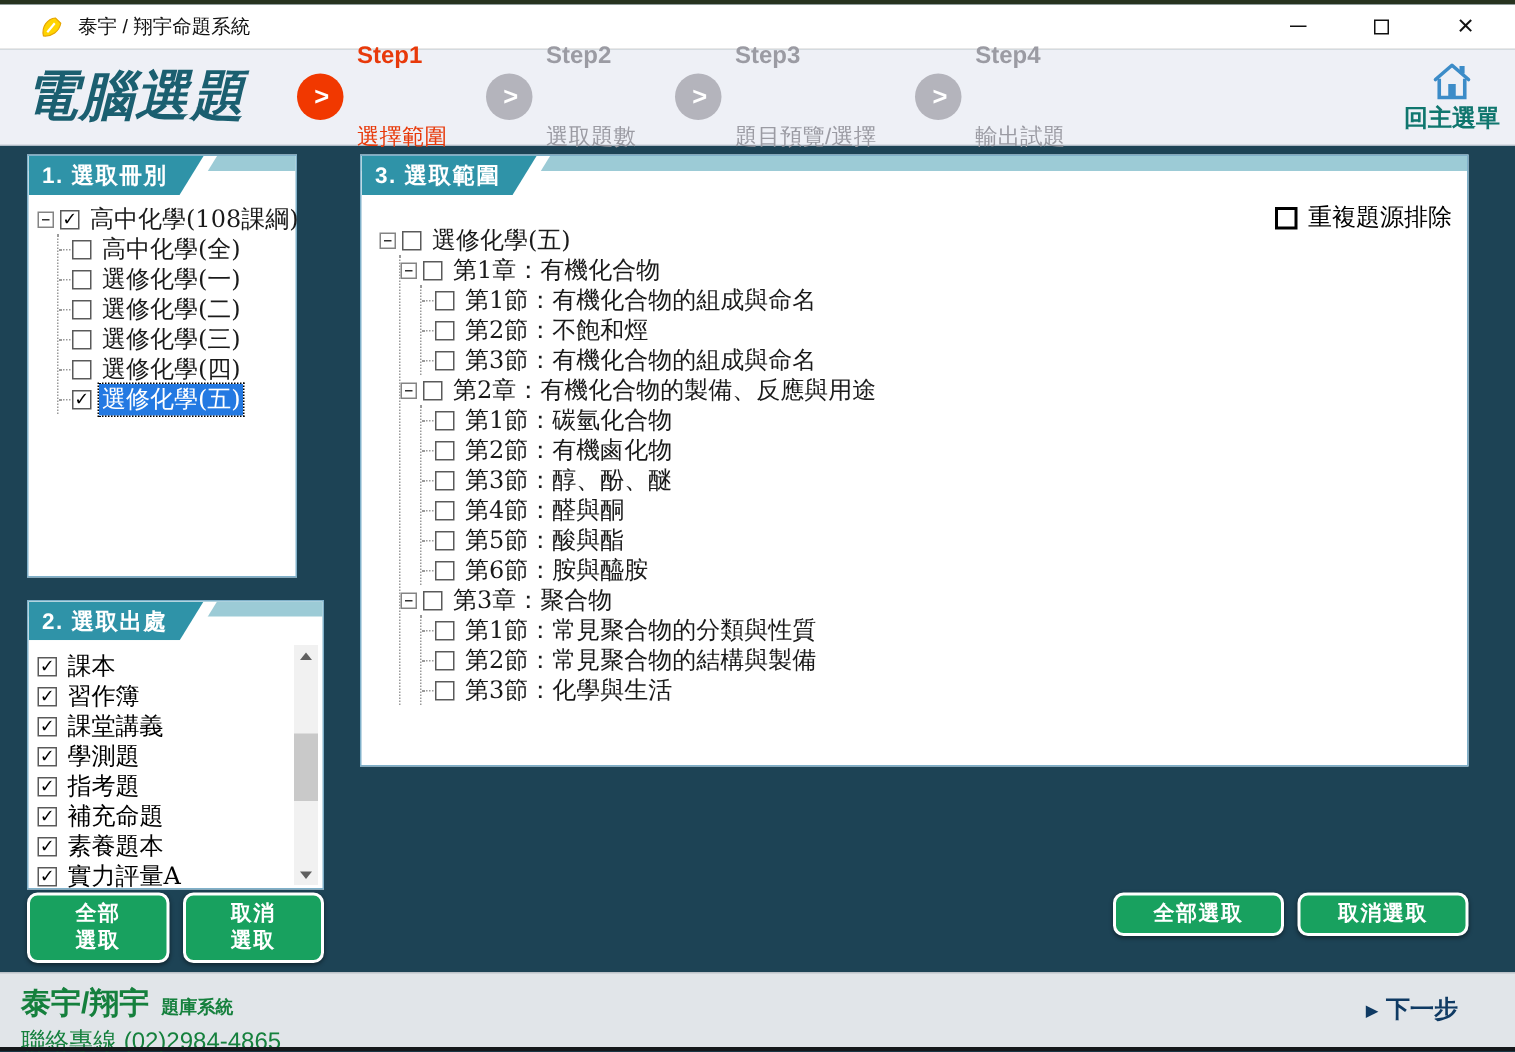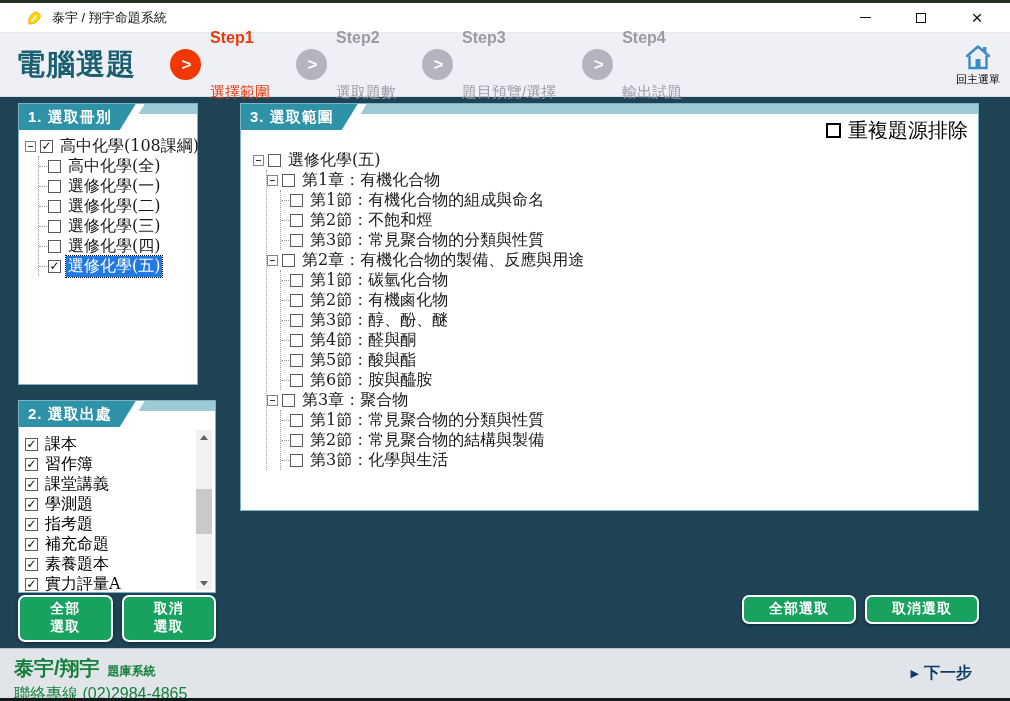--- a/index.html
+++ b/index.html
@@ -24,37 +24,37 @@
   .wc-max i { display:block; width:10px; height:10px; border:1.5px solid #111; }
   .wc-close { font-size:19px; color:#111; line-height:1; }
 
   
   .header {
     height:64px; background:#eef0f6; display:flex; align-items:center;
     border-bottom:1px solid #d9dde5;
   }
   .page-title {
     font-family:"DejaVu Serif", serif; font-weight:bold;
-    font-size:29px; color:#1b5f70; margin:0 0 0 16px; letter-spacing:1px;
+    font-size:36px; color:#1b5f70; margin:0 0 0 16px; letter-spacing:1px;font-style:italic;
   }
   .steps { display:flex; align-items:center; margin-left:34px; gap:26px; }
   .step { display:flex; align-items:center; gap:9px; }
   .step-circle {
     width:31px; height:31px; border-radius:50%; background:#b4b4bc; flex:none;
     display:flex; align-items:center; justify-content:center;
     color:#fff; font-weight:900; font-size:17px; padding-left:2px;
   }
   .step.active .step-circle { background:#f13800; }
   .step-text { display:flex; flex-direction:column; line-height:1.15;gap:36px; }
   .step-l1 { font-size:16px; font-weight:bold; color:#9b9ba3; }
   .step-l2 { font-size:15px; color:#9b9ba3; }
   .step.active .step-l1, .step.active .step-l2 { color:#e8390a; }
   .home { margin-left:auto; margin-right:10px; text-align:center; cursor:pointer; }
   .home svg { display:block; margin:0 auto; }
-  .home-label { font-size:11px; font-weight:normal; color:#000000; margin-top:1px; }
+  .home-label { font-size:16px; font-weight:bold; color:#0f766e; margin-top:1px; }
 
   
   .panel { position:absolute; background:#fff; border:1px solid #7fb0c9; }
   .panel-books  { left:18px;  top:103px; width:180px; height:282px; }
   .panel-sources{ left:18px;  top:400px; width:198px; height:193px; }
   .panel-scope  { left:240px; top:103px; width:739px; height:408px; }
 
   .panel-head { position:relative; height:26px; }
   .panel-strip { position:absolute; top:0; left:0; right:0; height:10px; background:#9ccbd6; }
   .tab-outer {
@@ -100,22 +100,22 @@
     background:#f1f1f1; display:flex; flex-direction:column; align-items:center;
   }
   .varr { height:14px; display:flex; align-items:center; justify-content:center; width:100%; }
   .tri-up { width:0; height:0; border-left:4px solid transparent; border-right:4px solid transparent; border-bottom:5px solid #606060; }
   .tri-dn { width:0; height:0; border-left:4px solid transparent; border-right:4px solid transparent; border-top:5px solid #606060; }
   .vtrack { flex:1; width:100%; position:relative; }
   .vthumb { position:absolute; top:34%; height:34%; left:0; right:0; background:#c9c9c9; }
 
   
   .dedupe {
-    position:absolute; top:13px; right:10px; display:flex; align-items:center; gap:7px;
-    font-family:"DejaVu Serif",serif; font-size:20px; color:#000;
+    position:absolute; top:31px; right:10px; display:flex; align-items:center; gap:7px;
+    font-family:"DejaVu Serif",serif; font-size:16px; color:#000;
   }
   .dedupe-box { width:15px; height:15px; border:2px solid #000; background:#fff; flex:none; }
 
   
   .btn-row { position:absolute; display:flex; justify-content:flex-end; gap:9px; }
   .btn-row-left  { left:18px;  top:595px; width:198px; }
   .btn-row-right { left:240px; top:595px; width:739px; }
   .gbtn {
     background:#18a15f; color:#fff; border:2px solid #fff; border-radius:7px;
     font-size:14px; font-weight:bold; padding:3px 25px 4px; cursor:pointer;
@@ -346,21 +346,21 @@
             <span class="tlabel">第1節：有機化合物的組成與命名</span>
           </div>
           <div class="trow">
             <span class="stub"></span>
             <span class="tchk"></span>
             <span class="tlabel">第2節：不飽和烴</span>
           </div>
           <div class="trow">
             <span class="stub"></span>
             <span class="tchk"></span>
-            <span class="tlabel">第3節：常見聚合物的分類與性質</span>
+            <span class="tlabel">第3節：有機化合物的組成與命名</span>
           </div>
         </div>
         <div class="trow">
           <span class="texp"></span>
           <span class="tchk"></span>
           <span class="tlabel">第2章：有機化合物的製備、反應與用途</span>
         </div>
         <div class="tgroup">
           <div class="trow">
             <span class="stub"></span>

